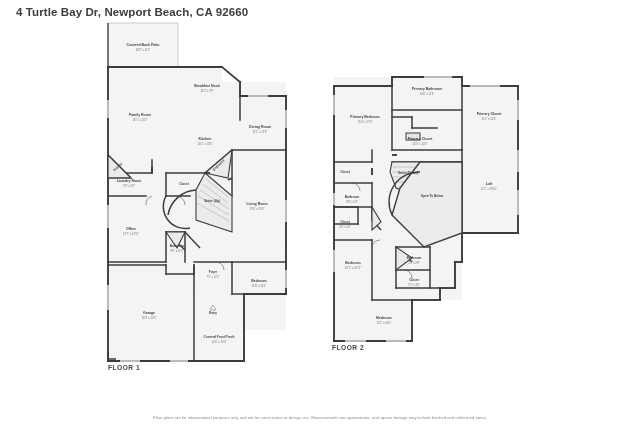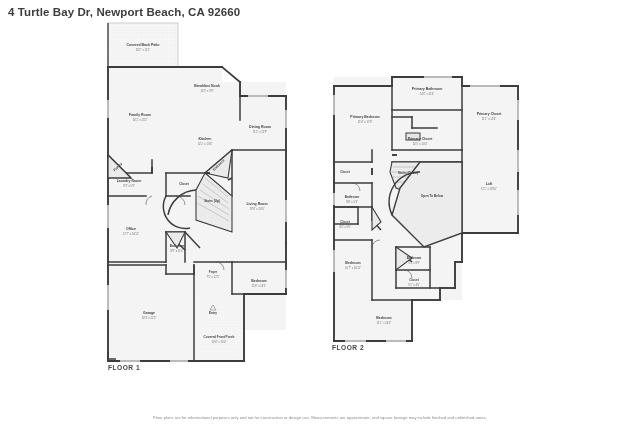--- a/index.html
+++ b/index.html
@@ -10,21 +10,21 @@
   body {
     width: 640px;
     height: 427px;
     position: relative;
     overflow: hidden;
     font-family: "Liberation Sans", sans-serif;
     color: #3a3a3a;
   }
   #page-title {
     position: absolute;
-    left: 8px;
+    left: 16px;
     top: 6px;
     font-size: 11.5px;
     font-weight: bold;
     letter-spacing: 0.1px;
     color: #3d3d3d;
     white-space: nowrap;
   }
   .plan-svg {
     position: absolute;
     left: 0;

